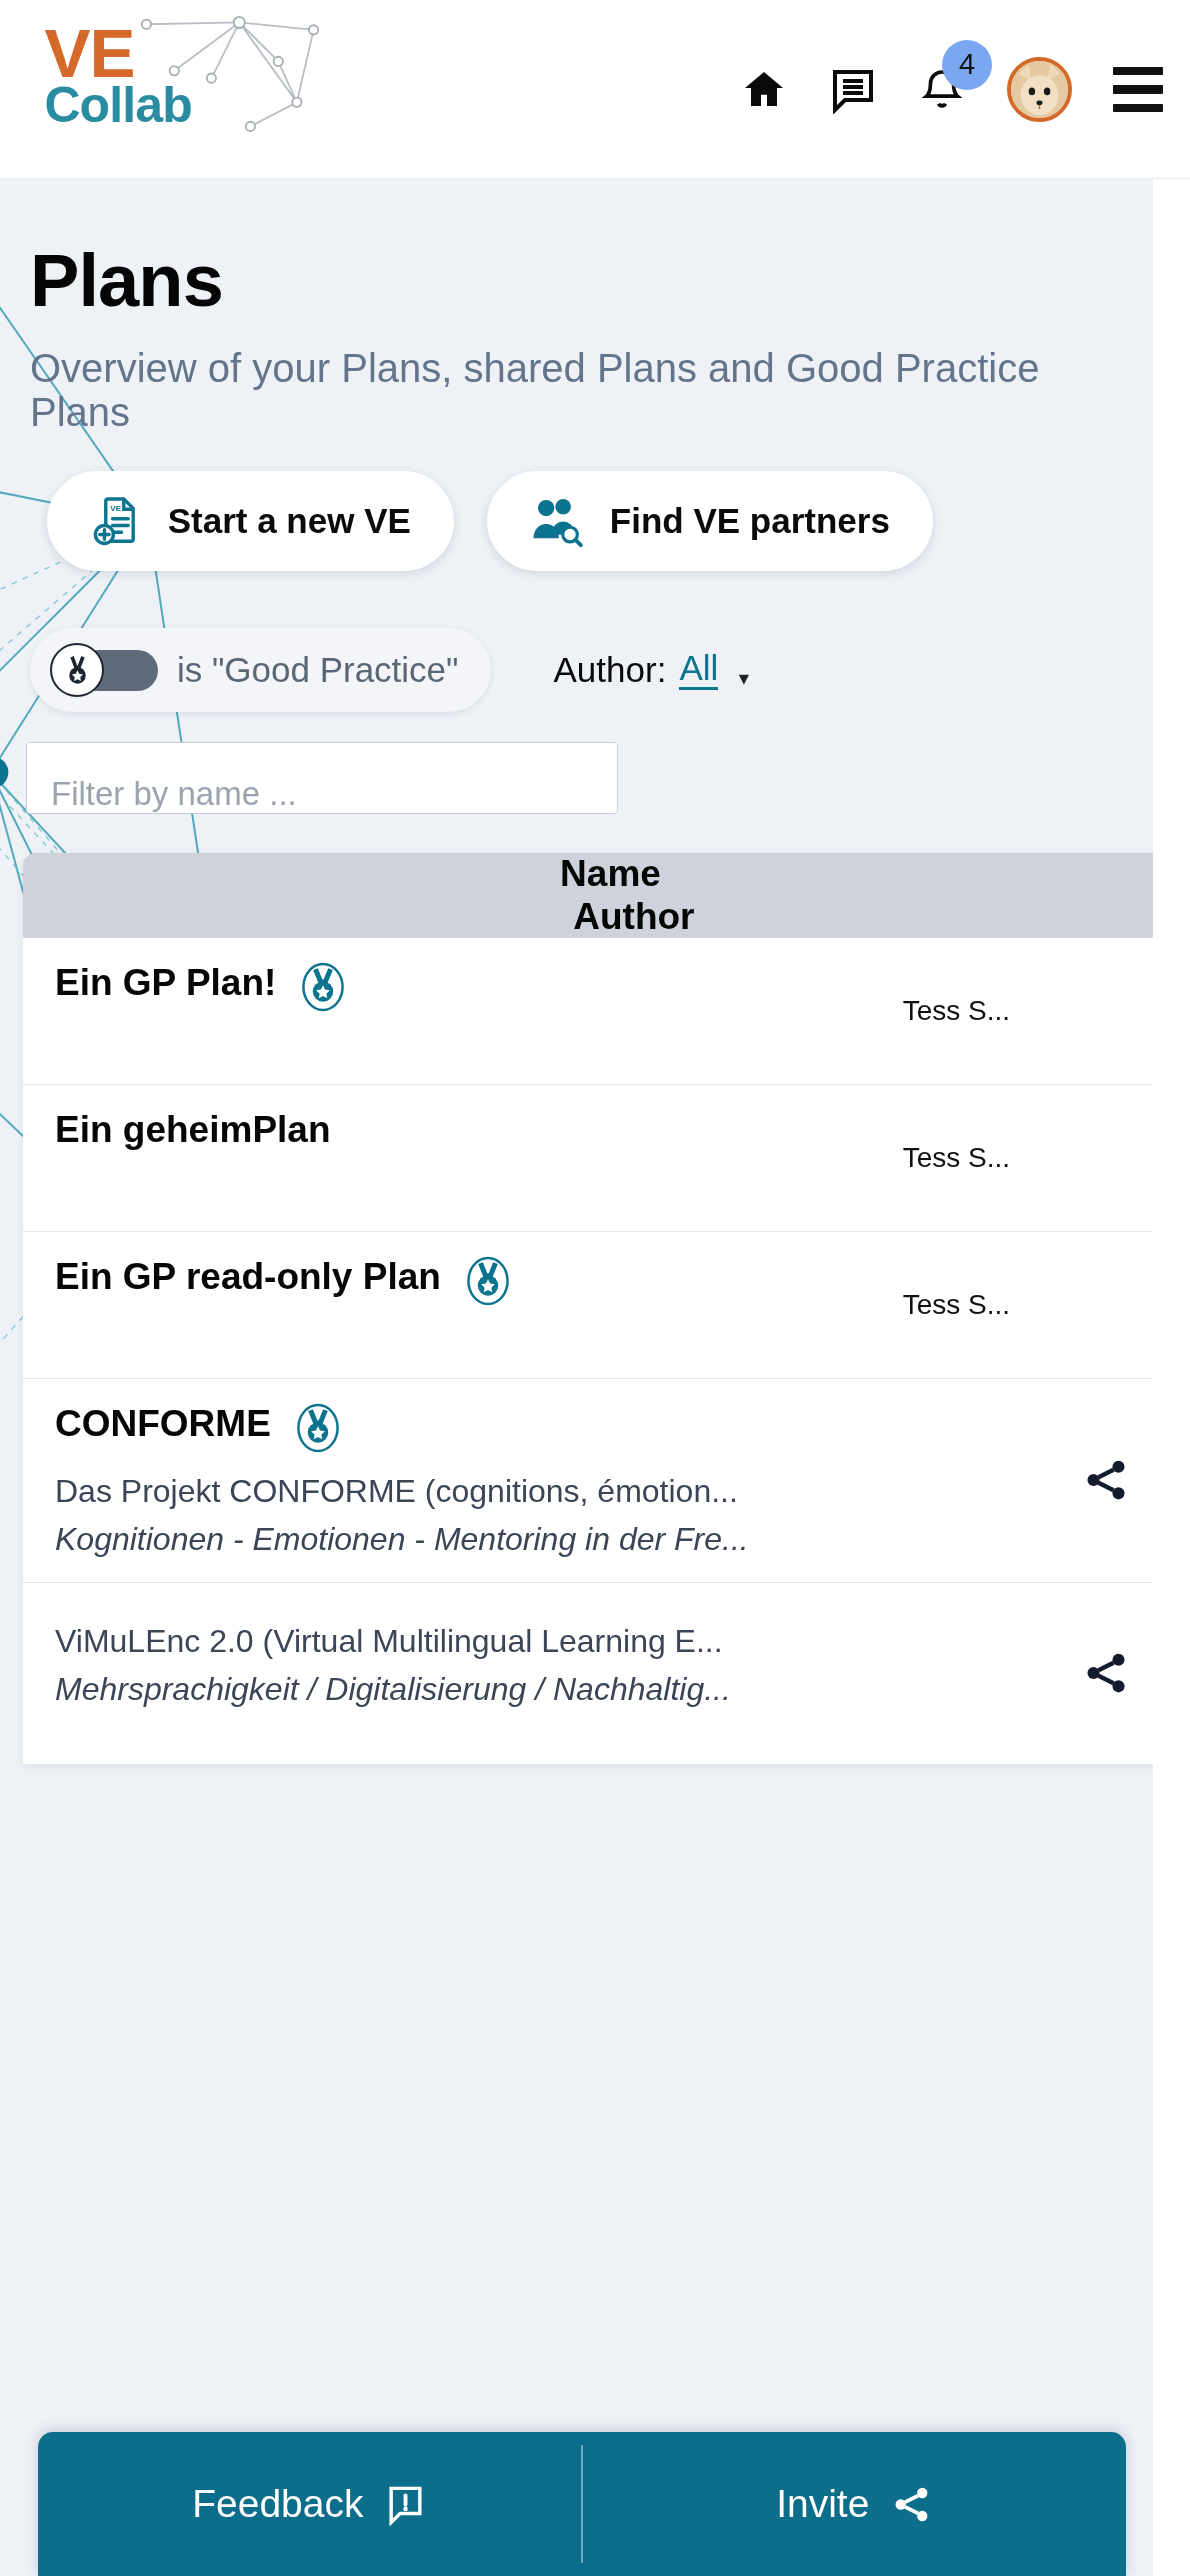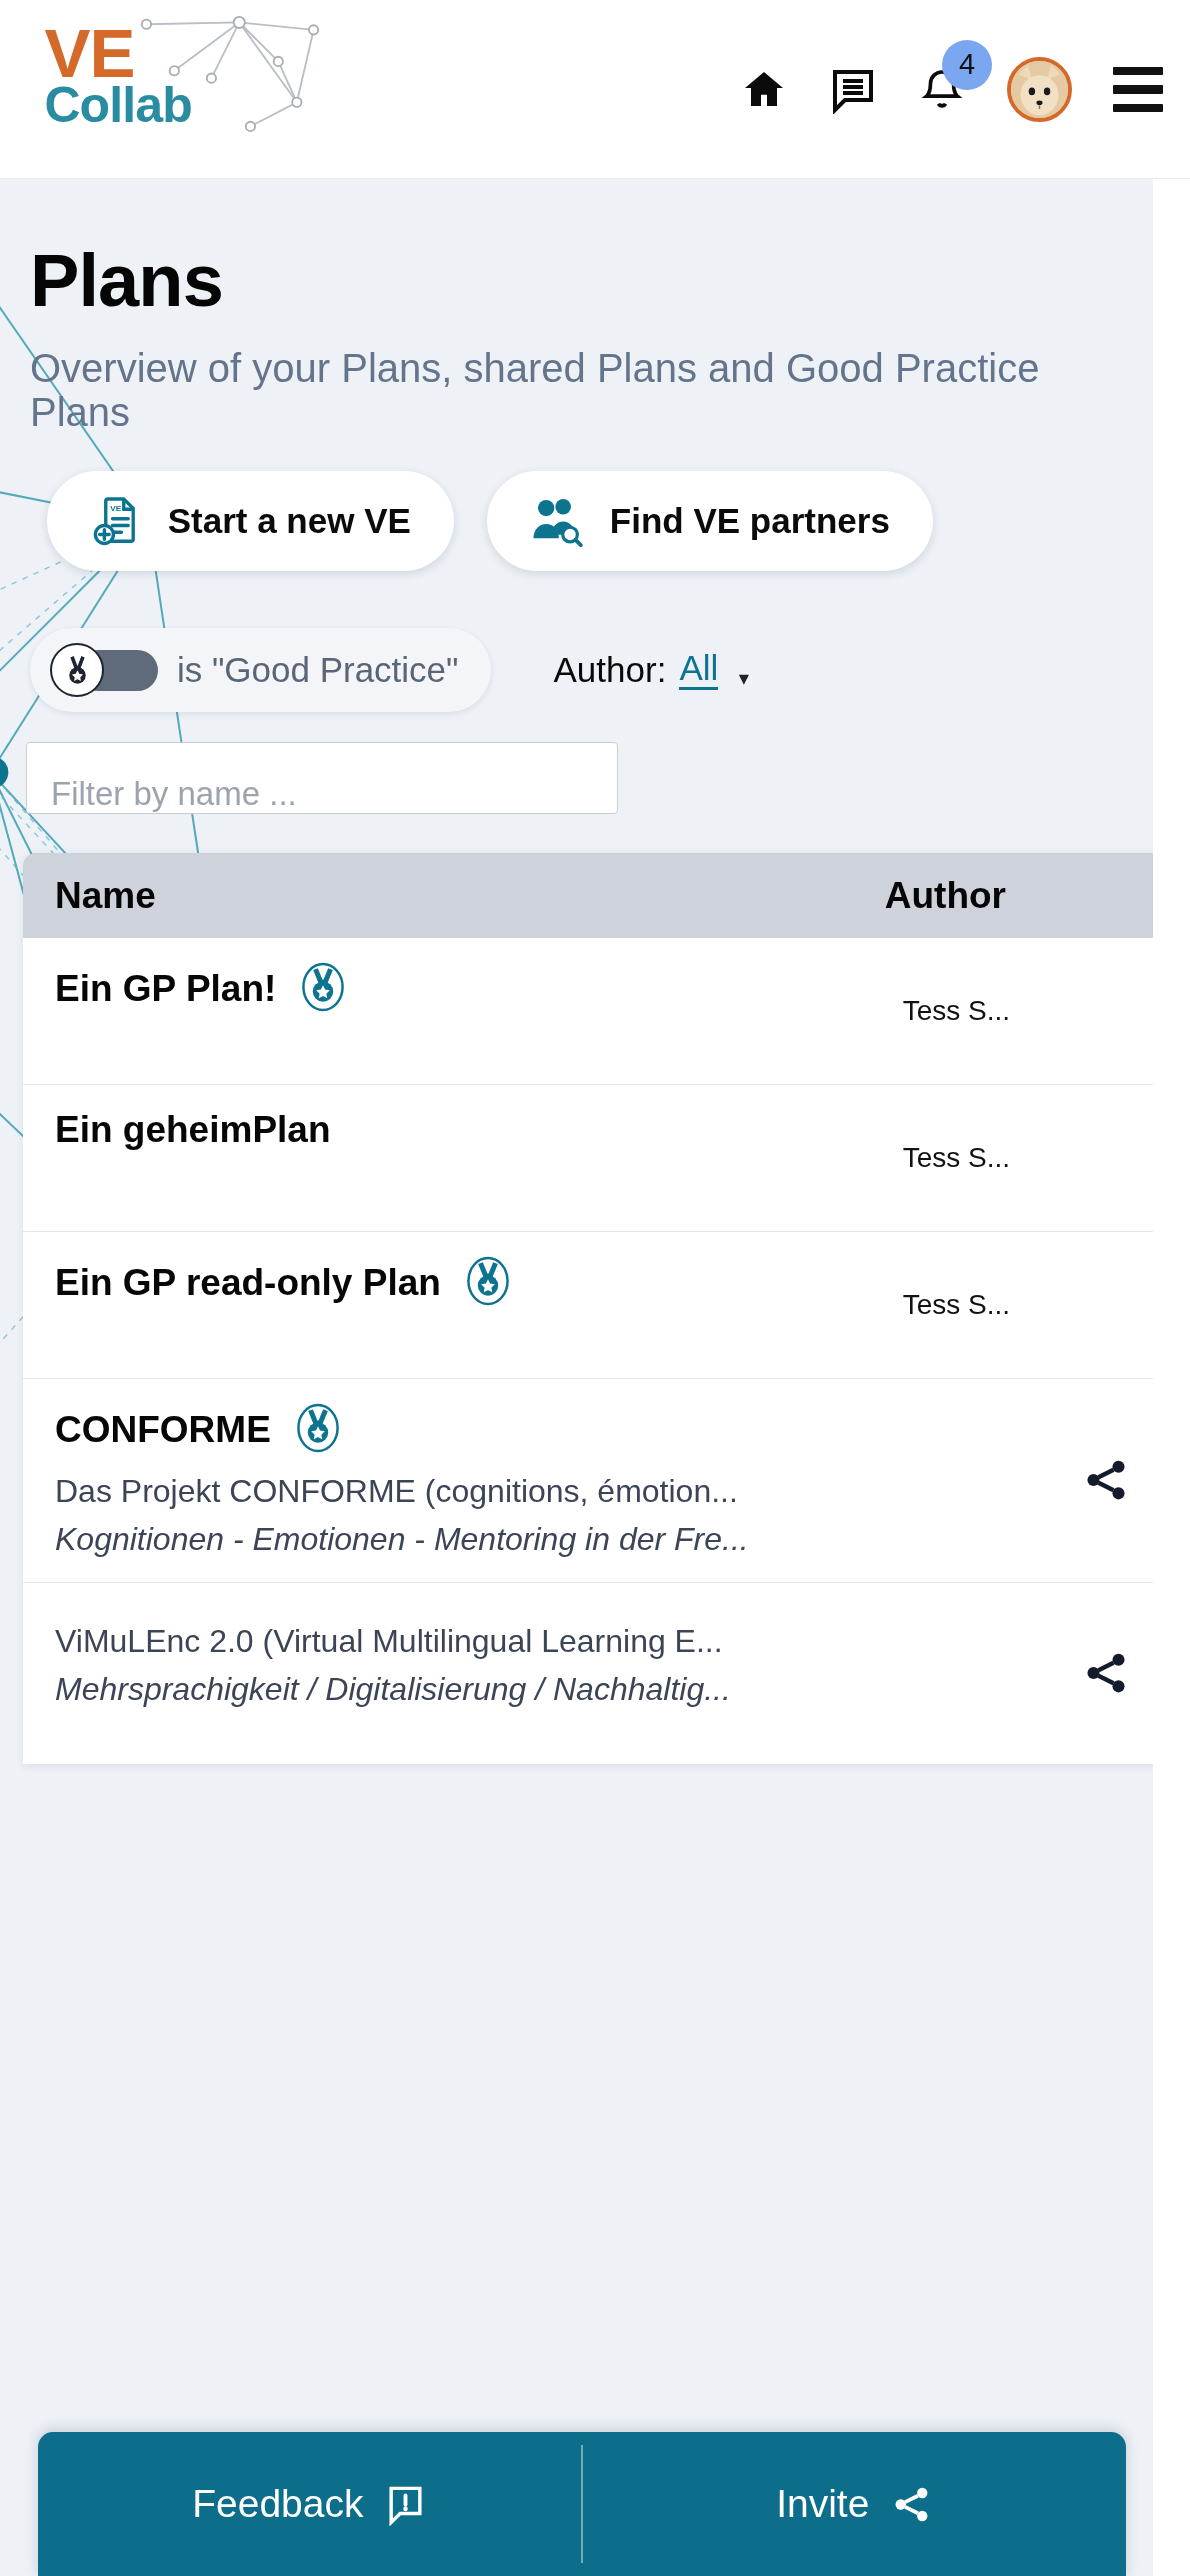--- a/index.html
+++ b/index.html
@@ -235,20 +235,21 @@
     width: 1143px;
     border-radius: 13px 13px 0 0;
     overflow: hidden;
     box-shadow: 0 1.9px 8.3px rgba(20,40,70,.08);
   }
   .thead {
     background: #ced2da;
     height: 85px;
     display: flex;
     align-items: center;
+    flex-direction: column;
   }
   .th-name {
     padding-left: 32px;
     font-size: 37px;
     font-weight: 700;
     color: #060606;
     flex: 1;
   }
   .th-author {
     width: 278px;
@@ -261,21 +262,21 @@
 
   .trow {
     background: #ffffff;
     border-bottom: 1.9px solid #e3e7ed;
     display: flex;
     min-height: 113px;
     position: relative;
     cursor: pointer;
   }
   .trow-main { flex: 1; padding: 24px 0 24px 32px; }
-  .row-title-line { display: flex; align-items: center; gap: 22px; }
+  .row-title-line { display: flex; align-items: flex-start; gap: 22px; }
   .row-title {
     font-size: 37px;
     font-weight: 700;
     color: #070707;
     white-space: nowrap;
   }
   .row-desc {
     margin-top: 16.7px;
     font-size: 32px;
     color: #3b4556;

